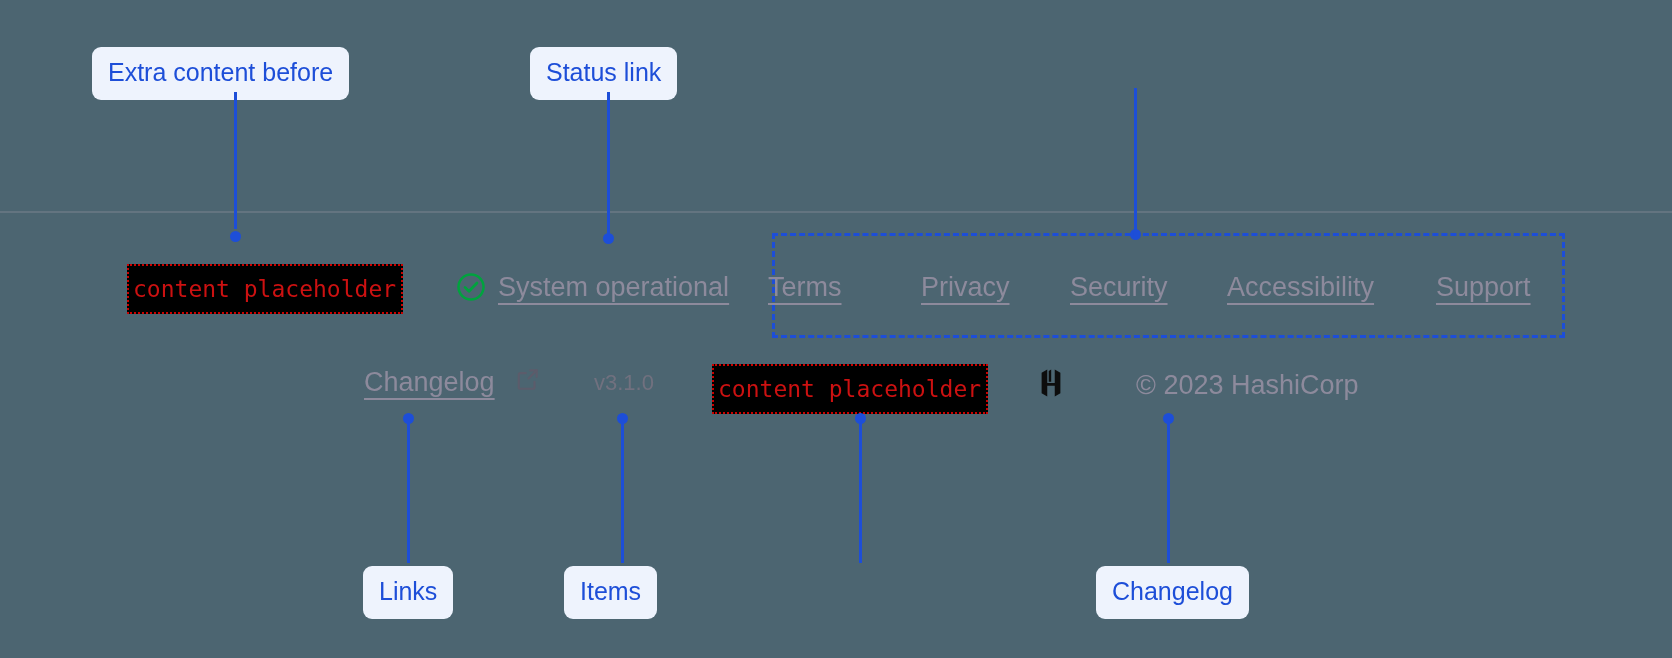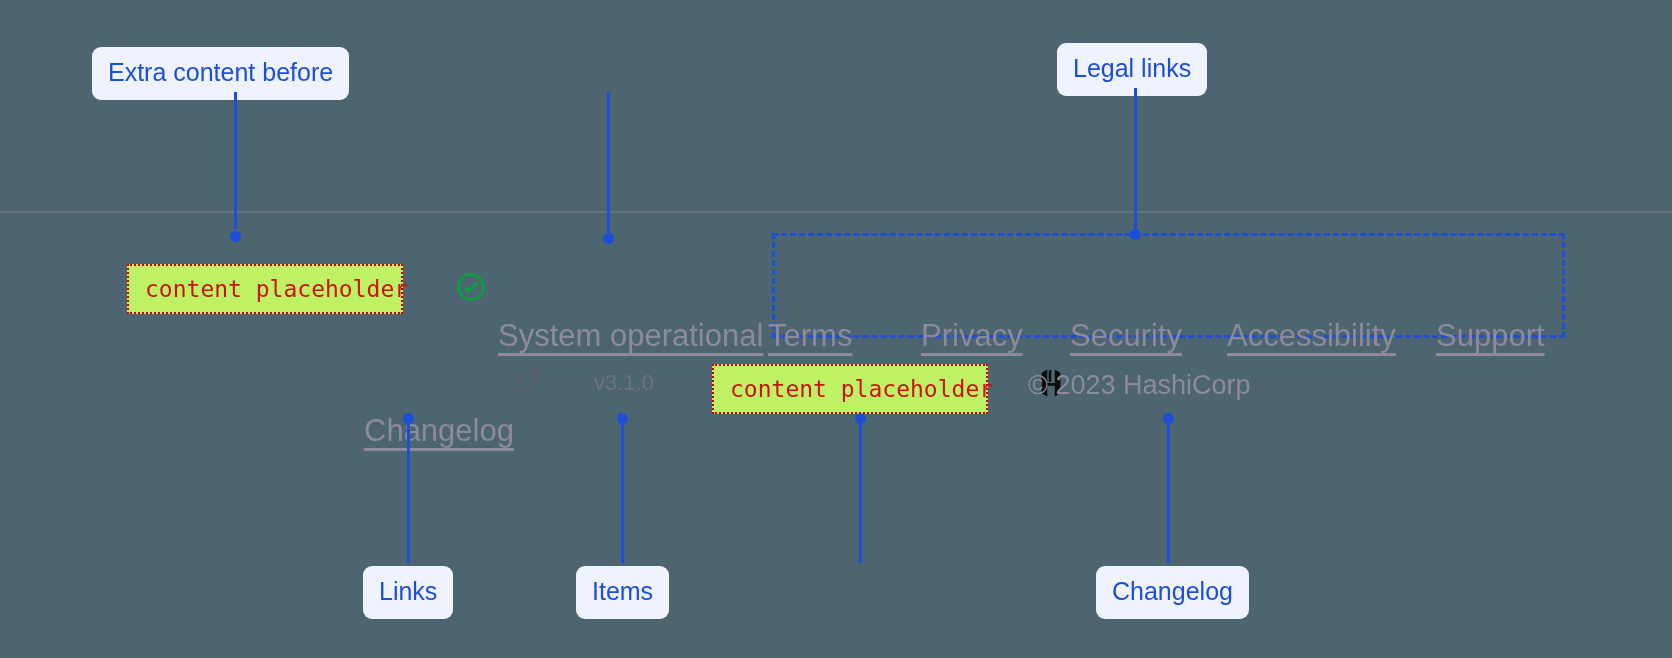--- a/index.html
+++ b/index.html
@@ -54,42 +54,41 @@
     position: absolute;
     width: 11px;
     height: 11px;
     border-radius: 50%;
     background: #1d4ed8;
   }
 
   
   .placeholder {
     position: absolute;
-    background: #bef264;
+    background: #000000;
     border: 2px dotted #cc0000;
     color: #cc1111;
     font-family: "DejaVu Sans Mono", monospace;
     font-size: 23px;
     line-height: 1;
-    padding: 12px 4px 14px 16px;
+    padding: 12px 4px 14px 4px;
     white-space: nowrap;
     box-sizing: border-box;
   }
 
   
   .footer-link {
     position: absolute;
     color: #8d8a9c;
-    font-size: 31px;
+    font-size: 27px;
     line-height: 1;
     text-decoration: underline;
     text-underline-offset: 7px;
     white-space: nowrap;
     font-family: "Liberation Sans", sans-serif;
-    margin-top: 46px;
   }
   .footer-text {
     position: absolute;
     color: #71717f;
     font-size: 22px;
     line-height: 1;
     white-space: nowrap;
     font-family: "Liberation Sans", sans-serif;
   }
   .footer-muted {
@@ -134,24 +133,24 @@
 <body>
 
 <div id="stage">
 
   <div class="footer-divider"></div>
 
   <div class="callout" style="left:92px; top:47px;">Extra content before</div>
   <div class="leader" style="left:234px; top:92px; height:137px;"></div>
   <div class="leader-dot" style="left:230px; top:231px;"></div>
 
+  <div class="callout" style="left:530px; top:47px;">Status link</div>
   <div class="leader" style="left:607px; top:92px; height:145px;"></div>
   <div class="leader-dot" style="left:603px; top:233px;"></div>
 
-  <div class="callout" style="left:1057px; top:43px;">Legal links</div>
   <div class="leader" style="left:1134px; top:88px; height:145px;"></div>
   <div class="leader-dot" style="left:1130px; top:229px;"></div>
 
   <div class="placeholder" style="left:127px; top:264px; width:276px; height:50px;">content placeholder</div>
 
   <div class="status-icon" style="left:456px; top:272px;">
     <svg viewBox="0 0 24 24" width="30" height="30">
       <circle cx="12" cy="12" r="10" fill="none" stroke="#00a33e" stroke-width="2"></circle>
       <path d="M7.2 12.3 L10.4 15.4 L16.8 8.8" fill="none" stroke="#00a33e" stroke-width="2.2" stroke-linecap="round" stroke-linejoin="round"></path>
     </svg>
@@ -180,29 +179,29 @@
 
   <div class="placeholder" style="left:712px; top:364px; width:276px; height:50px;">content placeholder</div>
 
   <div class="hc-logo" style="left:1036px; top:367px;">
     <svg viewBox="0 0 32 34" width="30" height="32">
       <path d="M6 6 L12 2.5 L12 17 L20 17 L20 2.5 L26 6 L26 28 L20 31.5 L20 20 L12 20
                L12 31.5 L6 28 Z" fill="#0d0d0d"></path>
       <path d="M13.6 4.2 L13.6 15.6 L16.2 15.6 L16.2 2.6 Z" fill="#0d0d0d"></path>
     </svg>
   </div>
-  <div class="footer-muted" style="left:1028px; top:372px;text-align:center;">© 2023 HashiCorp</div>
+  <div class="footer-muted" style="left:1136px; top:372px;text-align:center;">© 2023 HashiCorp</div>
 
   <div class="leader-dot" style="left:403px; top:413px;"></div>
   <div class="leader" style="left:407px; top:418px; height:145px;"></div>
   <div class="callout" style="left:363px; top:566px;">Links</div>
 
   <div class="leader-dot" style="left:617px; top:413px;"></div>
   <div class="leader" style="left:621px; top:418px; height:145px;"></div>
-  <div class="callout" style="left:576px; top:566px;">Items</div>
+  <div class="callout" style="left:564px; top:566px;">Items</div>
 
   <div class="leader-dot" style="left:855px; top:413px;"></div>
   <div class="leader" style="left:859px; top:418px; height:145px;"></div>
 
   <div class="leader-dot" style="left:1163px; top:413px;"></div>
   <div class="leader" style="left:1167px; top:418px; height:145px;"></div>
   <div class="callout" style="left:1096px; top:566px;">Changelog</div>
 
 </div>
 

